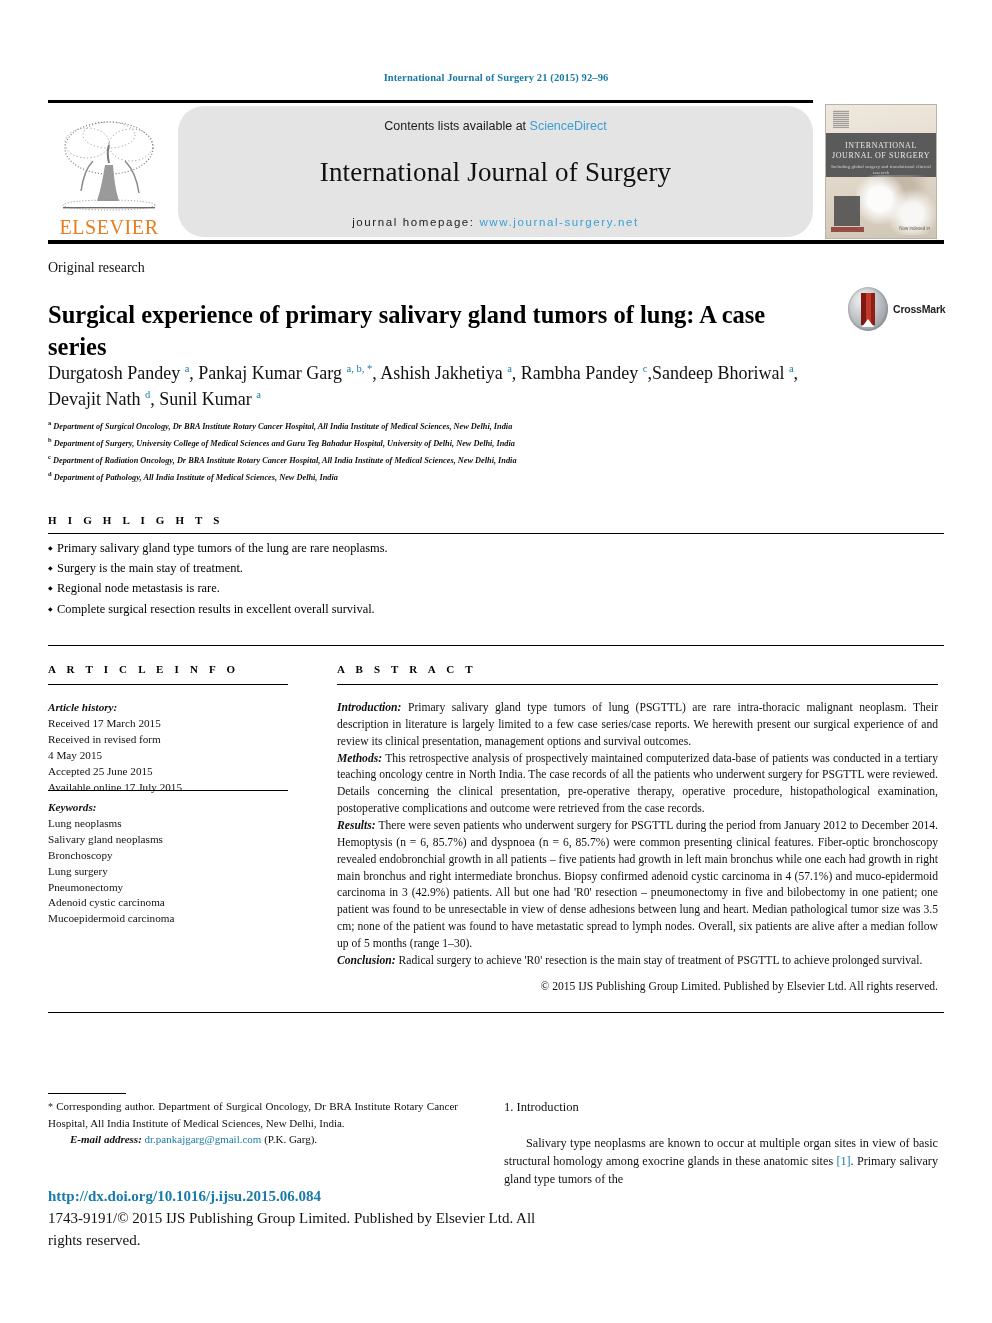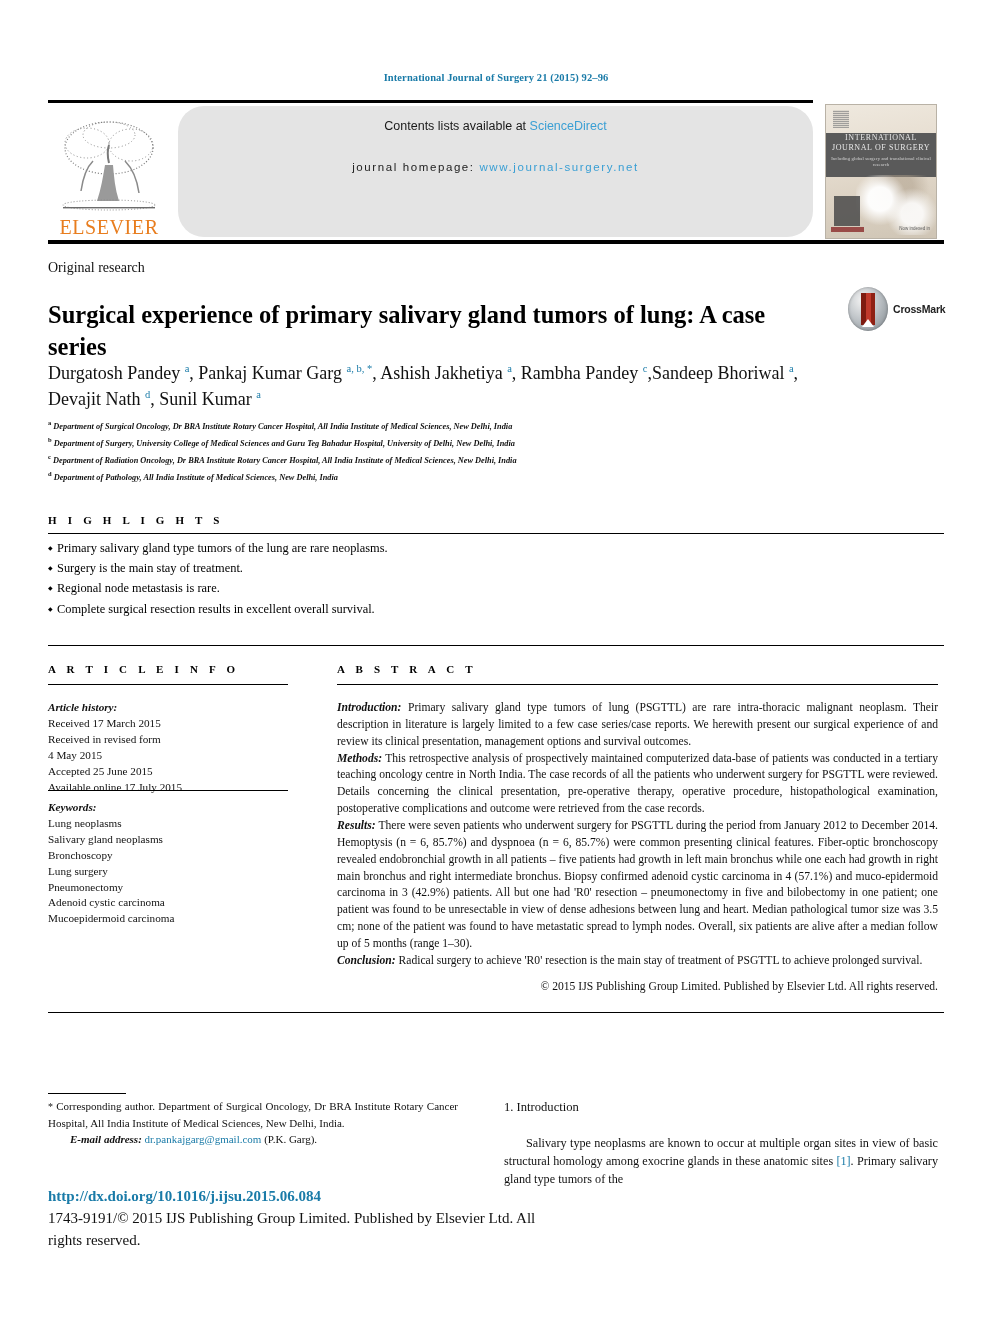--- a/index.html
+++ b/index.html
@@ -119,21 +119,21 @@
     position: absolute;
     left: 0; top: 28px;
     width: 100%;
     height: 44px;
     background: #5a5a5a;
     color: #e8e8e8;
     font-family: "Liberation Serif", serif;
     font-size: 8px;
     letter-spacing: .6px;
     text-align: center;
-    padding-top: 0;
+    padding-top: 8px;
     box-sizing: border-box;
     line-height: 1.25;
   }
   .cover-band .sub {
     font-size: 4.5px;
     letter-spacing: .2px;
     opacity: .85;
     margin-top: 3px;
   }
   .cover-topmark {
@@ -410,20 +410,21 @@
             <rect x="6" y="92" width="92" height="1.4" fill="#6b6b6b"></rect>
           </g>
         </svg>
         <div class="elsevier-word">ELSEVIER</div>
       </div>
 
       <div class="journal-band">
         <div class="contents-line">
           <span>Contents lists available at </span><span class="sd">ScienceDirect</span>
         </div>
+        <div class="journal-title">International Journal of Surgery</div>
         <div class="homepage-line">
           <span>journal homepage: </span><span class="url">www.journal-surgery.net</span>
         </div>
       </div>
     </div>
   </div>
 
   <div class="cover-thumb">
     <div class="cover-topmark"></div>
     <div class="cover-band">

